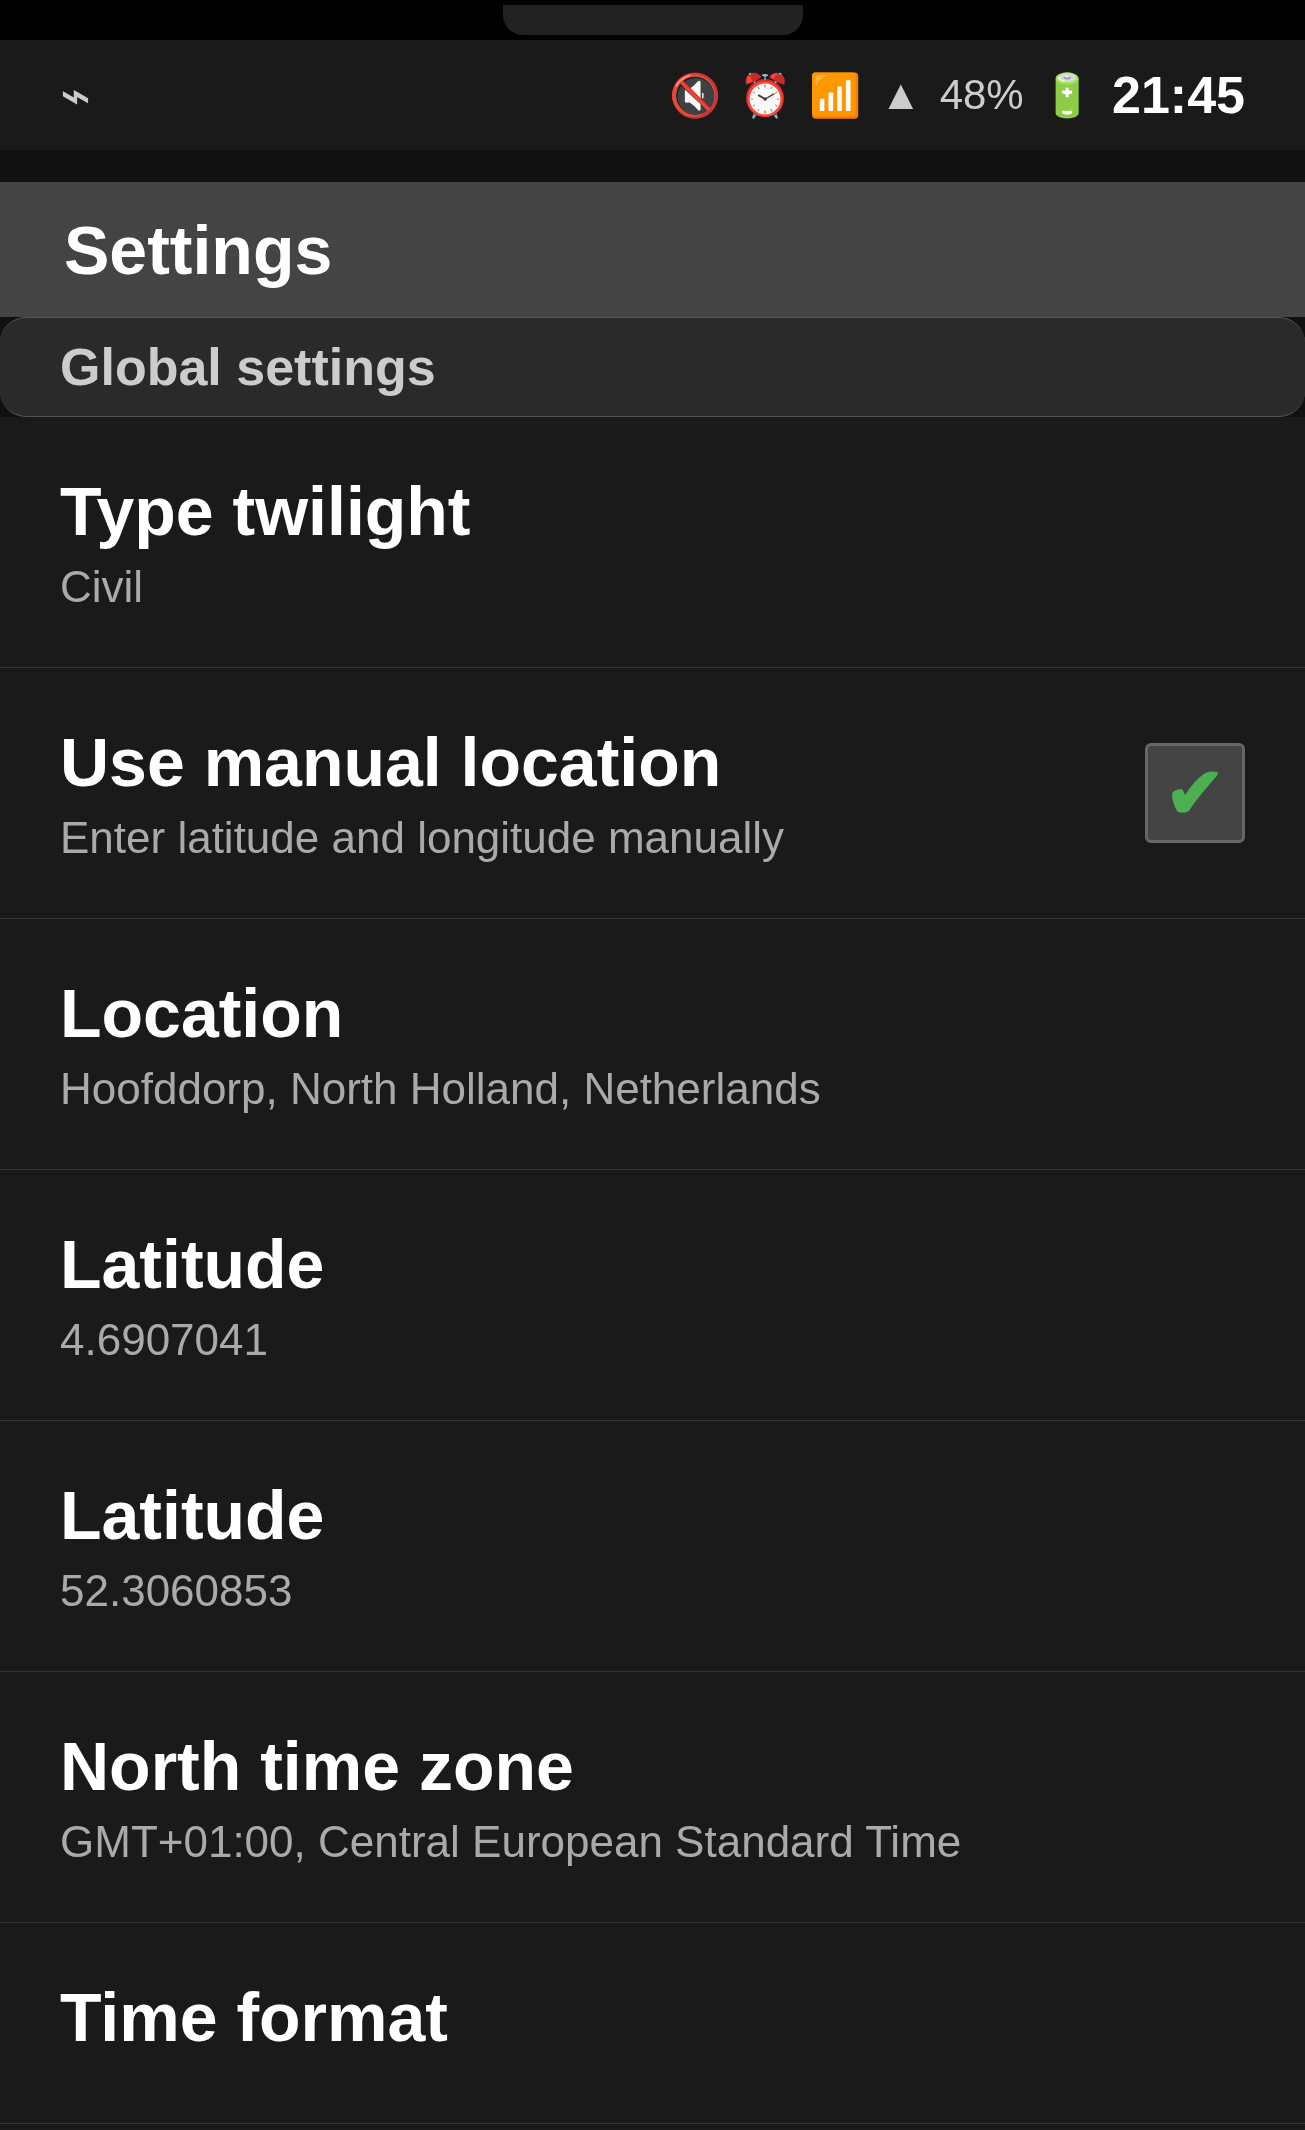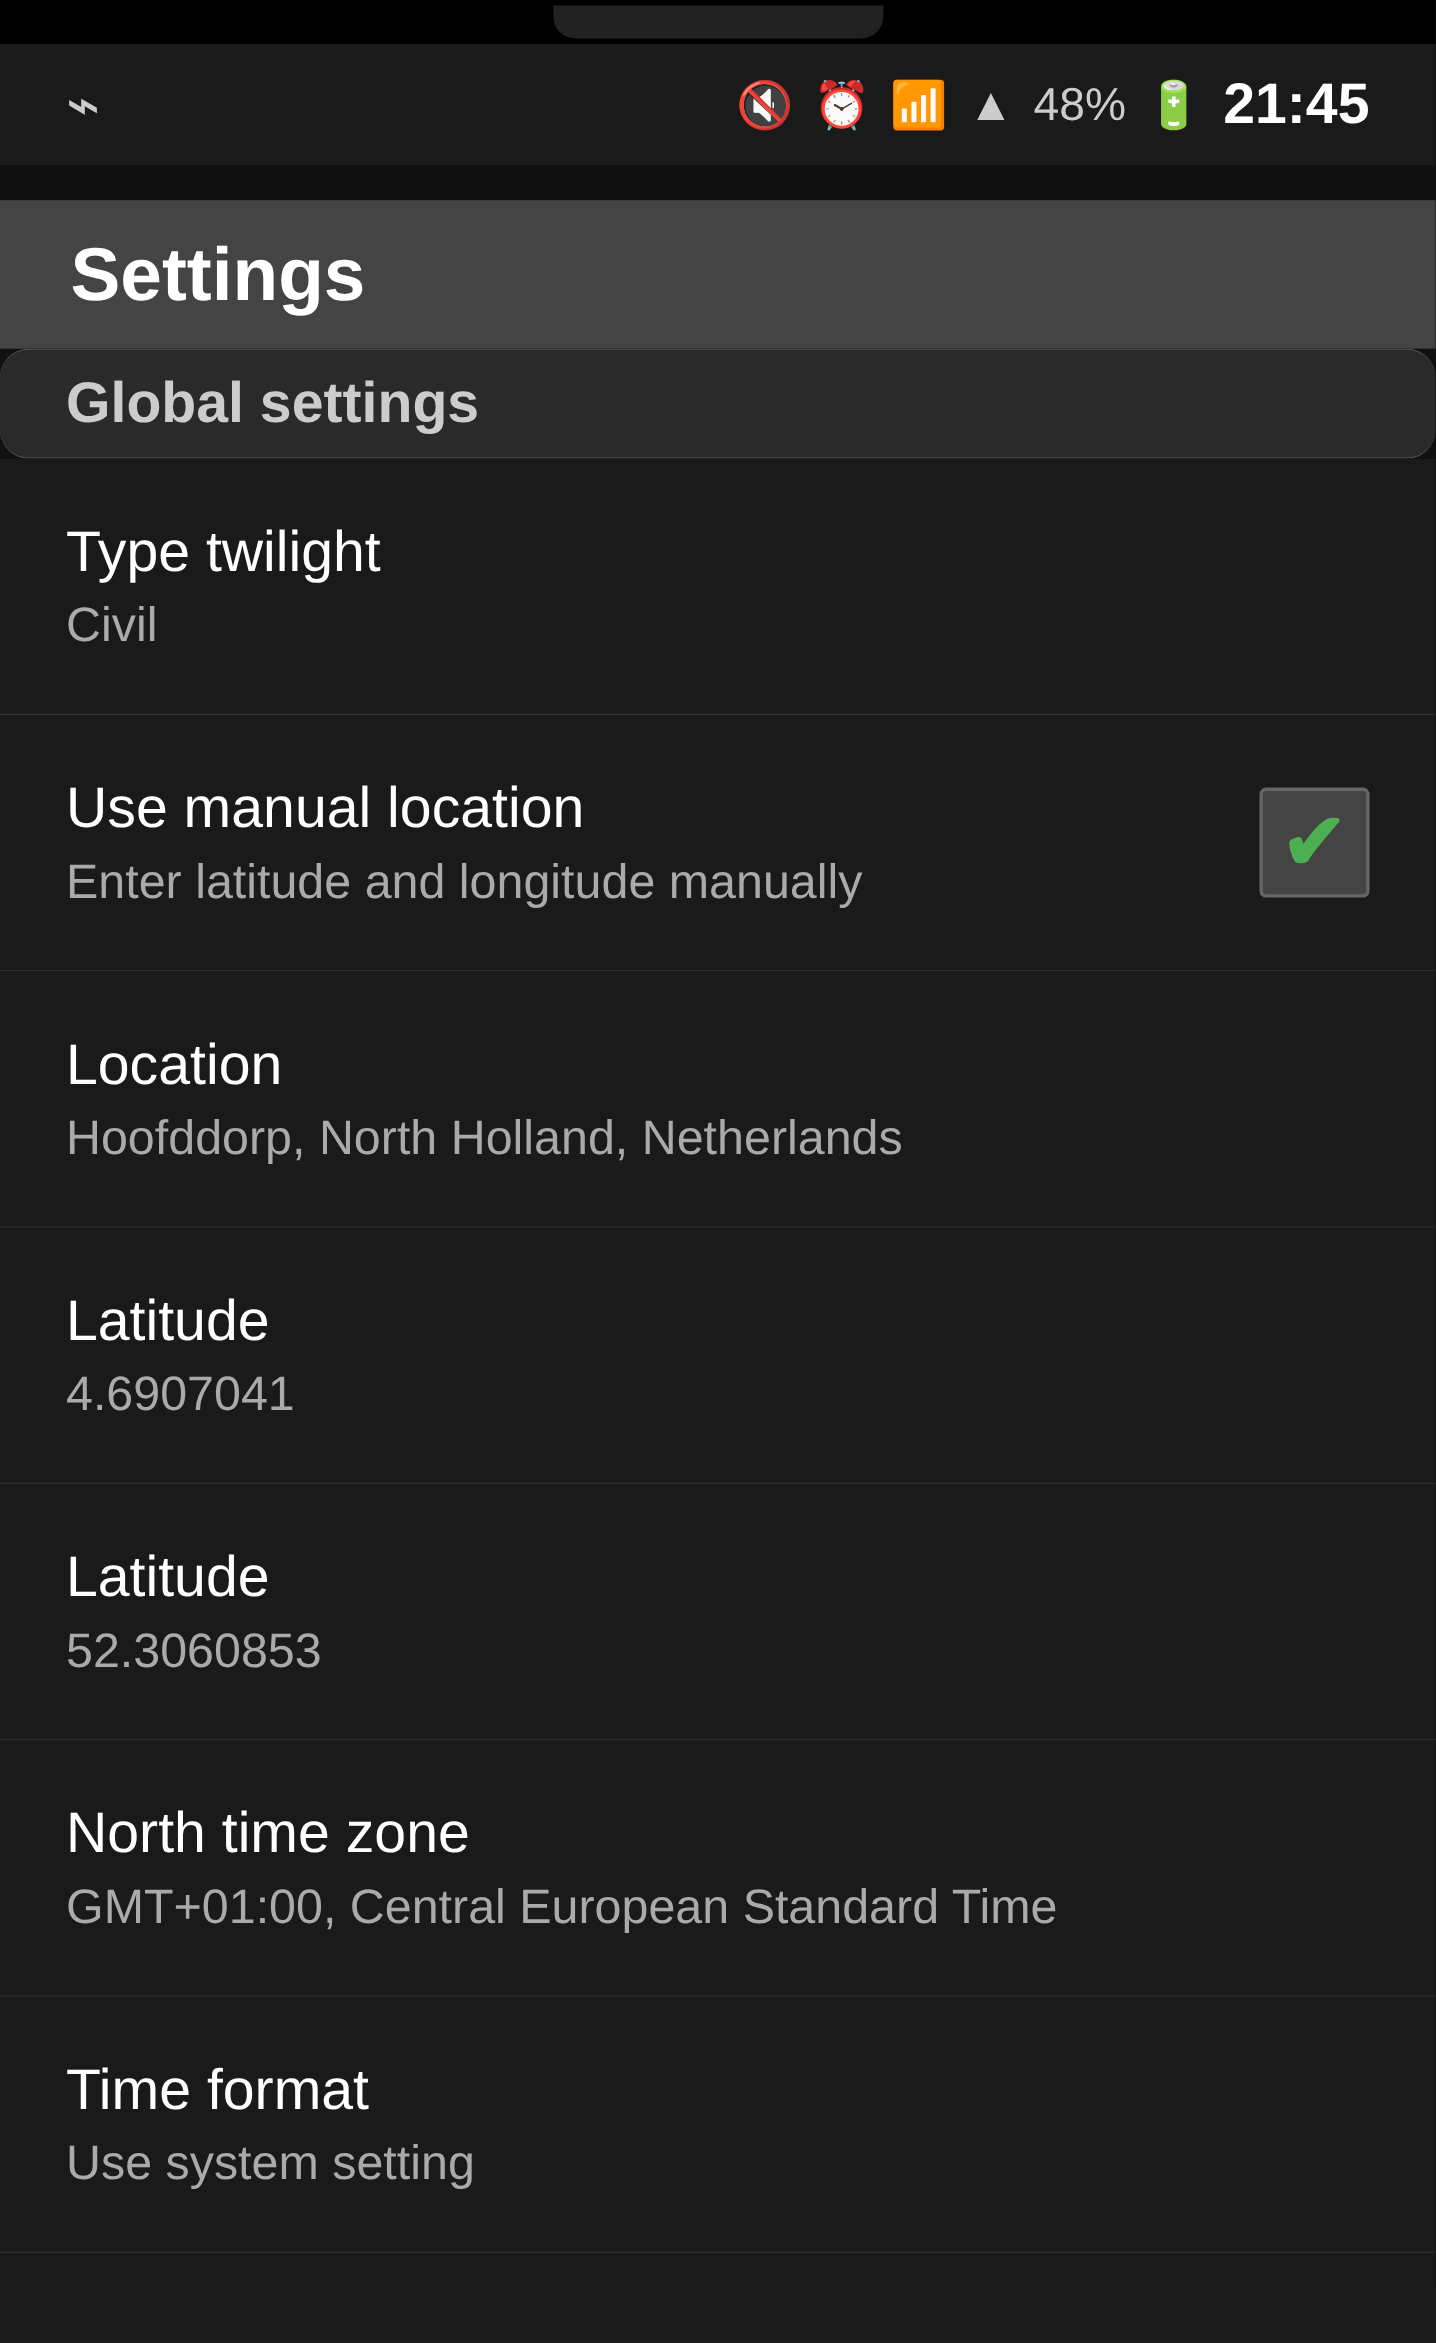--- a/index.html
+++ b/index.html
@@ -119,22 +119,22 @@
       cursor: pointer;
       background: #1a1a1a;
     }
 
     .setting-text {
       flex: 1;
     }
 
     .setting-title {
       color: #fff;
-      font-size: 52px;
-      font-weight: 400;
+      font-size: 68px;
+      font-weight: 700;
       margin-bottom: 12px;
     }
 
     .setting-subtitle {
       color: #aaa;
       font-size: 44px;
     }
 
     .checkbox {
       width: 100px;
@@ -243,17 +243,16 @@
       </div>
       <div class="setting-item">
         <div class="setting-text">
           <div class="setting-title">North time zone</div>
           <div class="setting-subtitle">GMT+01:00, Central European Standard Time</div>
         </div>
       </div>
       <div class="setting-item">
         <div class="setting-text">
           <div class="setting-title">Time format</div>
-          <div class="setting-subtitle">Use system setting</div>
         </div>
       </div>
     </div>
 </div>
 
 </body></html>

